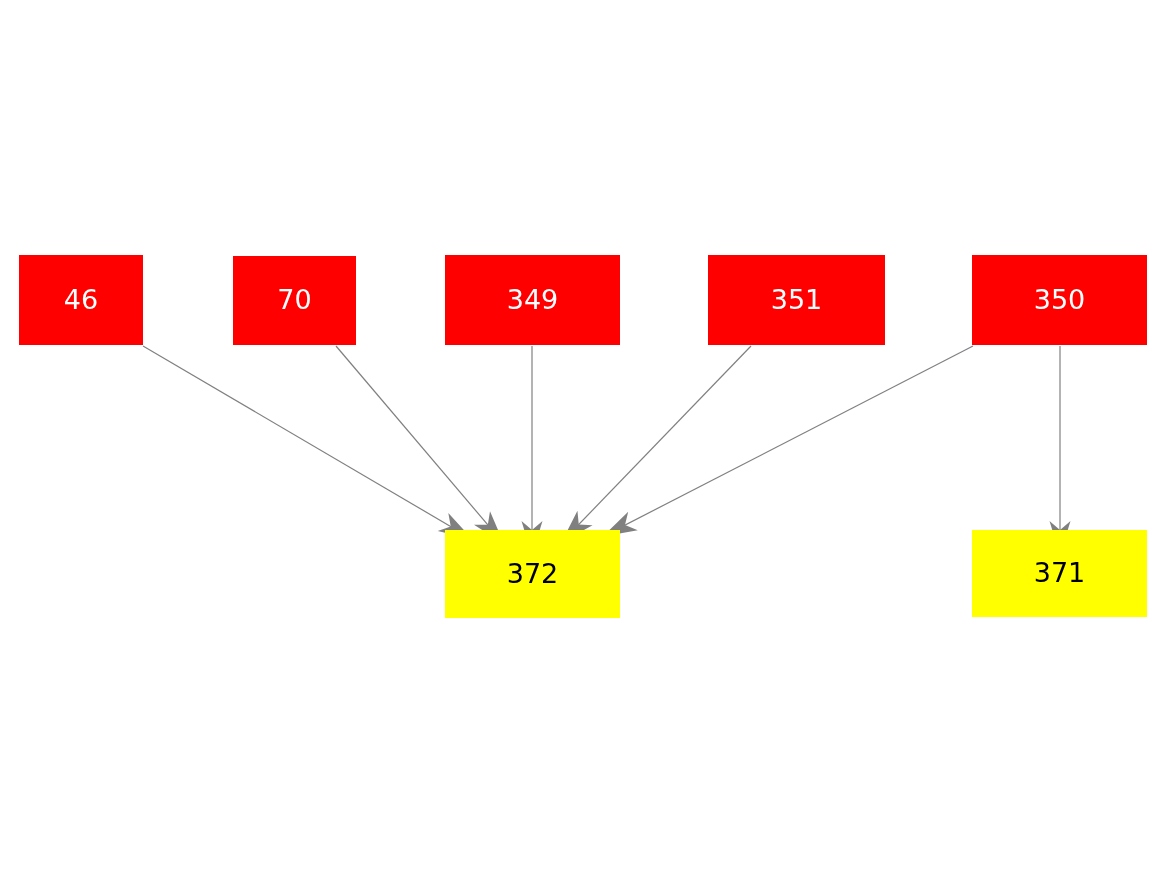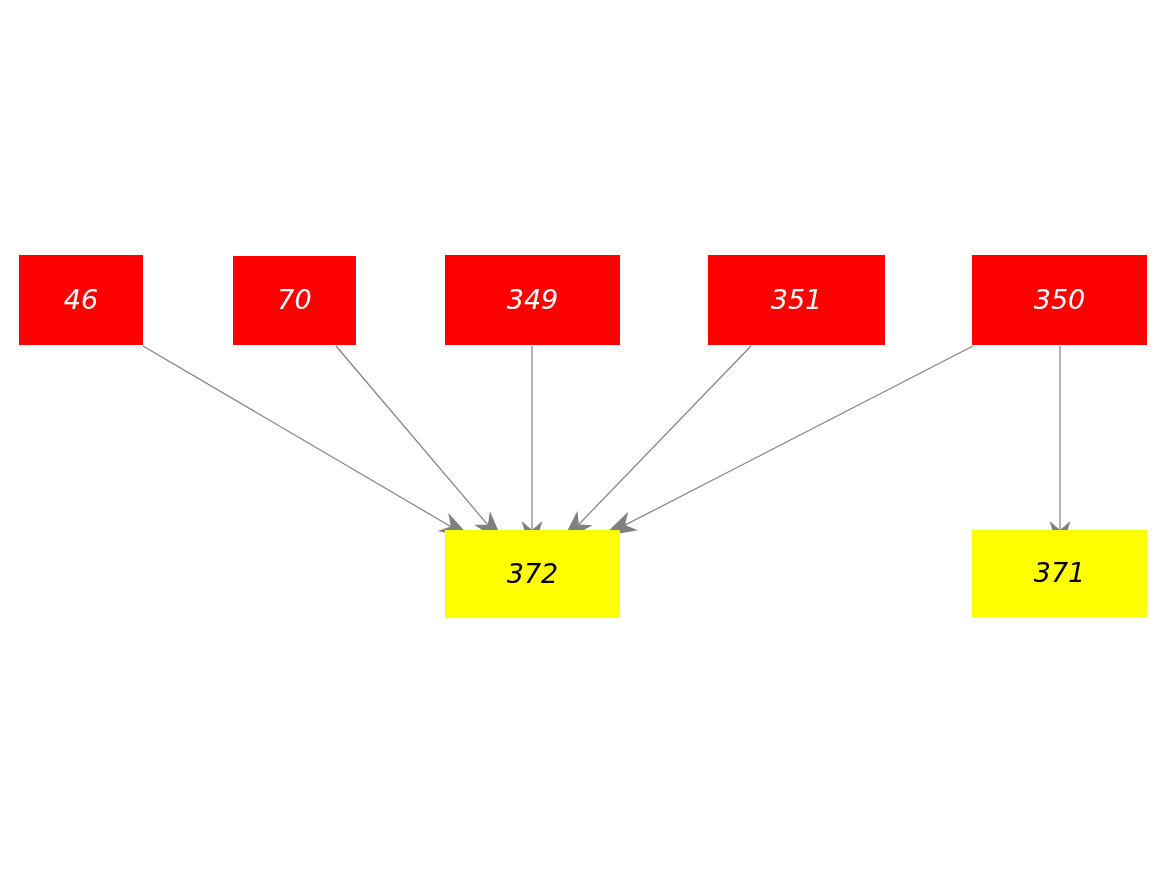--- a/index.html
+++ b/index.html
@@ -10,21 +10,20 @@
   }
   body {
     font-family: "DejaVu Sans", sans-serif;
   }
   #canvas-wrap {
     position: relative;
     width: 1167px;
     height: 875px;
     background: #ffffff;
     overflow: hidden;
-    font-style: italic;
   }
   #graph-svg {
     position: absolute;
     left: 0;
     top: 0;
     width: 1167px;
     height: 875px;
     display: block;
   }
   .node-rect {

